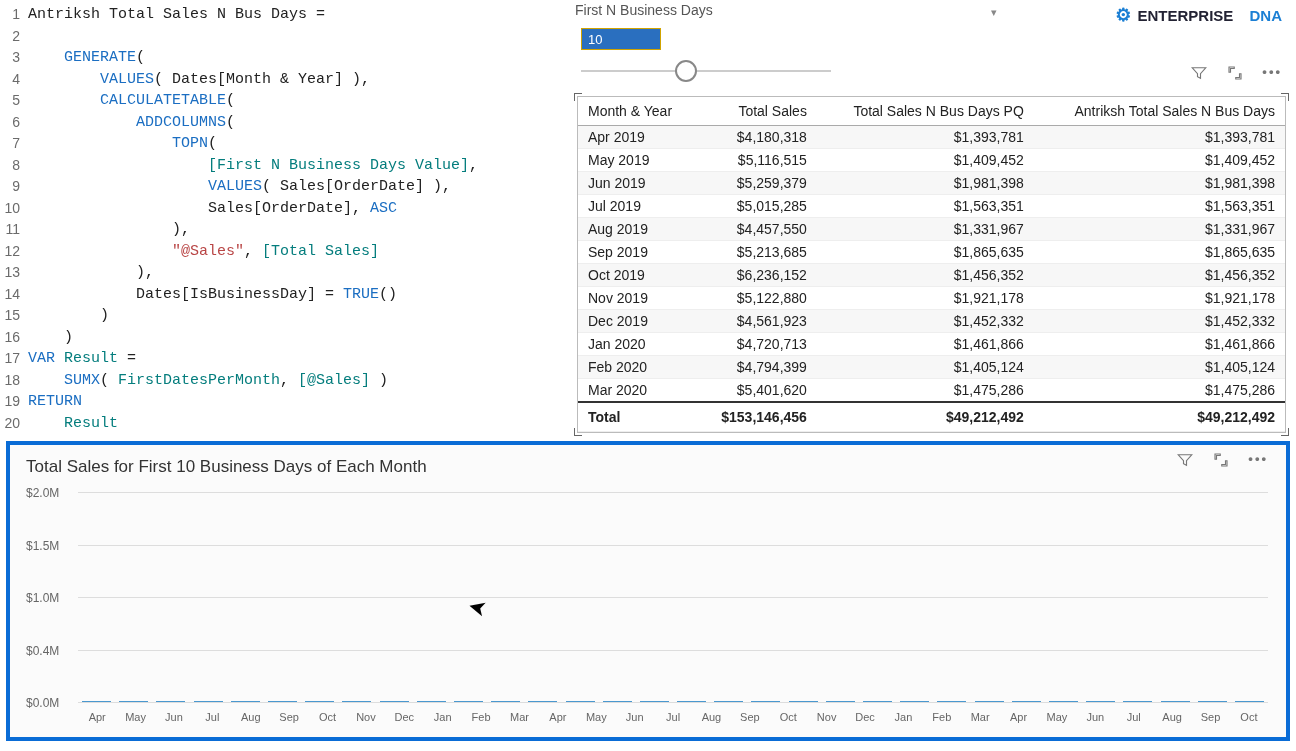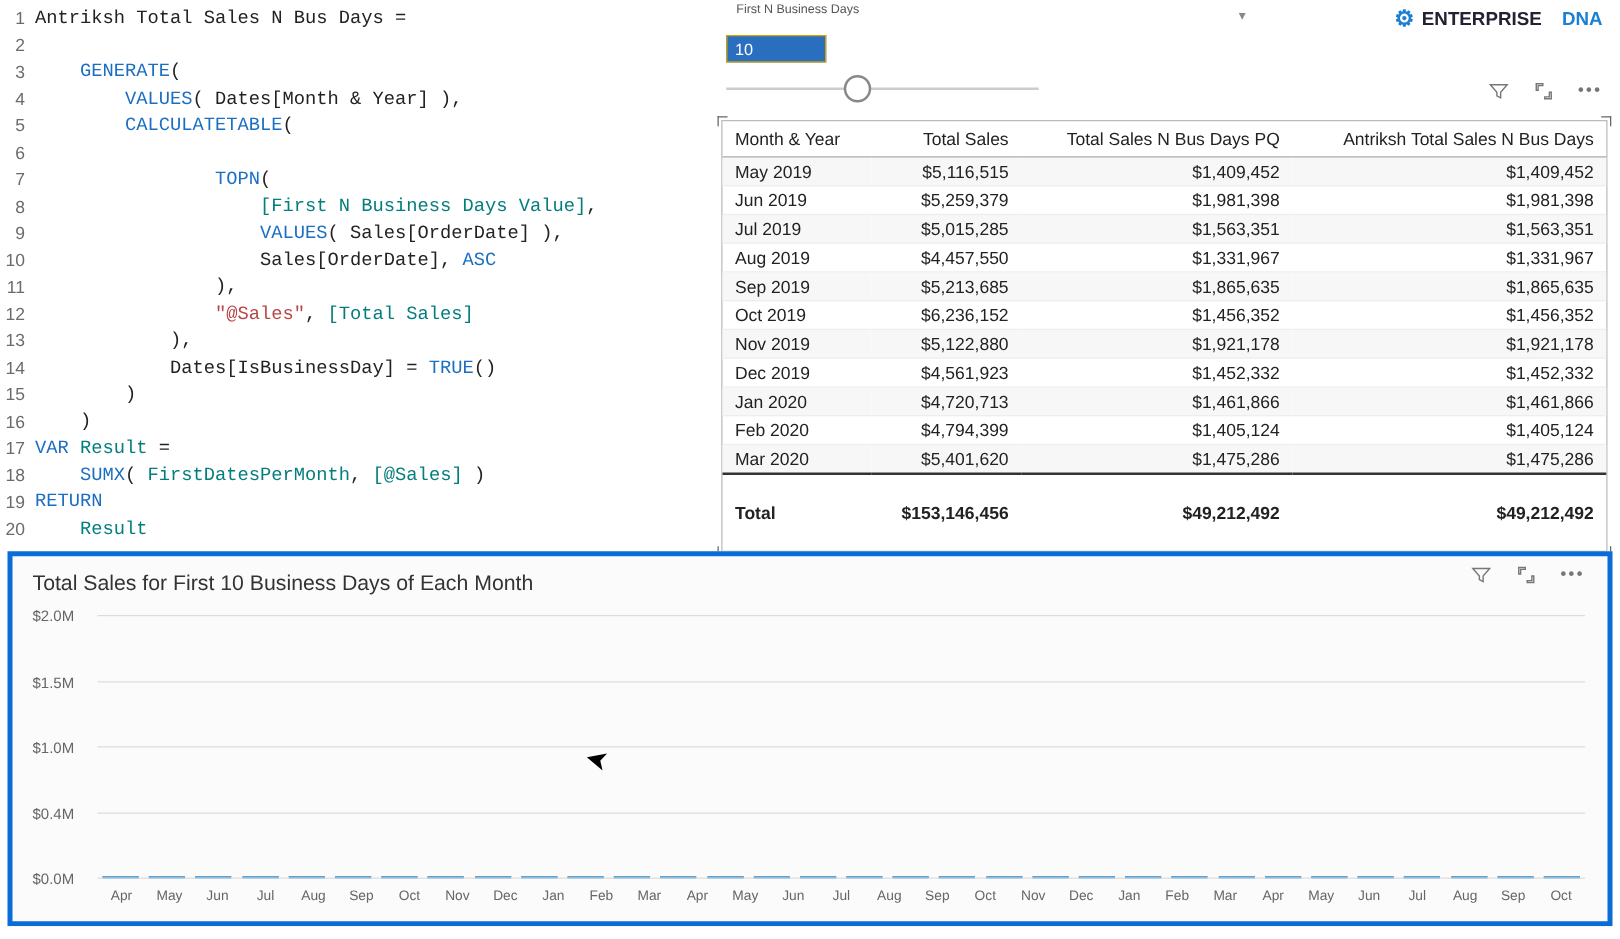--- a/index.html
+++ b/index.html
@@ -10,21 +10,21 @@
   .gutter { width:28px; text-align:right; color:#6b6b6b; padding-right:8px; user-select:none; font-family:"Segoe UI",Arial,sans-serif; font-size:14px;}
   .code { white-space:pre; }
   .kw { color:#1b6ec2; }
   .fn { color:#1b6ec2;text-align:right; }
   .measure { color:#047d7d; }
   .col { color:#047d7d; }
   .str { color:#b94646; }
   .const { color:#1b6ec2; }
 
   .right-pane { flex:1; position:relative; padding:0 10px 0 6px; }
-  .slicer-label { position:absolute; top:2px; left:14px; font-size:10px; color:#555;}
+  .slicer-label { position:absolute; top:2px; left:0; font-size:14px; color:#555;}
   .slicer-chevron { position:absolute; top:6px; left:416px; color:#888; font-size:11px;}
   .slicer-input { position:absolute; top:28px; left:6px; width:80px; height:22px; border:1px solid #d0a300; background:#2a6fbf; color:#fff; padding:0 6px; font-size:13px; }
   .slider-track { position:absolute; top:70px; left:6px; width:250px; height:2px; background:#ccc;}
   .slider-thumb { position:absolute; top:60px; left:100px; width:22px; height:22px; border:2px solid #888; border-radius:50%; background:#fff;}
 
   .visual-toolbar { position:absolute; top:64px; right:14px; display:flex; gap:18px; color:#777; }
   .visual-toolbar span { cursor:pointer; }
   .dots { letter-spacing:2px; font-weight:bold; }
 
   .table-visual { position:absolute; top:96px; left:2px; right:10px; border:1px solid #bbb; }
@@ -32,21 +32,21 @@
   .corner.tl { top:-4px; left:-4px; border-right:none; border-bottom:none;}
   .corner.tr { top:-4px; right:-4px; border-left:none; border-bottom:none;}
   .corner.bl { bottom:-4px; left:-4px; border-right:none; border-top:none;}
   .corner.br { bottom:-4px; right:-4px; border-left:none; border-top:none;}
   table.data { width:100%; border-collapse:collapse; font-size:14px;}
   table.data th { text-align:left; padding:6px 10px; font-weight:400; border-bottom:1px solid #aaa; color:#222;}
   table.data th:nth-child(2),table.data th:nth-child(3),table.data th:nth-child(4){ text-align:right;}
   table.data td { padding:3px 10px; border-bottom:1px solid #eee;}
   table.data td:nth-child(2),table.data td:nth-child(3),table.data td:nth-child(4){ text-align:right;}
   table.data tbody tr:nth-child(odd){ background:#f7f7f7;}
-  table.data tfoot td { font-weight:700; border-top:2px solid #333; padding:22px 10px;}
+  table.data tfoot td { font-weight:700; border-top:2px solid #333; padding:6px 10px;}
   table.data tfoot td:nth-child(2),table.data tfoot td:nth-child(3),table.data tfoot td:nth-child(4){ text-align:right;}
 
   .logo { position:absolute; top:4px; right:14px; display:flex; align-items:center; gap:6px; font-weight:700; font-size:15px; color:#223;}
   .logo-icon { color:#1b7fd4; font-size:18px;}
   .logo .dna { color:#1b7fd4;}
 
   .chart-visual { margin:6px 6px 0 6px; border:4px solid #0a6cd6; height:300px; position:relative; padding:10px 16px 4px 16px; background:#fbfbfb;}
   .chart-toolbar { position:absolute; top:6px; right:18px; display:flex; gap:18px; color:#777;}
   .chart-title { font-size:17px; color:#333; margin:2px 0 10px 0;}
   .chart-area { position:absolute; left:68px; right:18px; top:48px; bottom:34px;}
@@ -80,20 +80,21 @@
       <div class="code-line">
         <div class="gutter">4</div>
         <div class="code"><span>        </span><span class="fn">VALUES</span><span>( Dates[Month &amp; Year] ),</span></div>
       </div>
       <div class="code-line">
         <div class="gutter">5</div>
         <div class="code"><span>        </span><span class="fn">CALCULATETABLE</span><span>(</span></div>
       </div>
       <div class="code-line">
         <div class="gutter">6</div>
+        <div class="code"><span>            </span><span class="fn">ADDCOLUMNS</span><span>(</span></div>
       </div>
       <div class="code-line">
         <div class="gutter">7</div>
         <div class="code"><span>                </span><span class="fn">TOPN</span><span>(</span></div>
       </div>
       <div class="code-line">
         <div class="gutter">8</div>
         <div class="code"><span>                    </span><span class="col">[First N Business Days Value]</span><span>,</span></div>
       </div>
       <div class="code-line">
@@ -176,20 +177,26 @@
       <table class="data" id="data-table">
         <thead>
             <tr id="thead-row">
               <th>Month &amp; Year</th>
               <th>Total Sales</th>
               <th>Total Sales N Bus Days PQ</th>
               <th>Antriksh Total Sales N Bus Days</th>
             </tr>
           </thead>
         <tbody id="tbody">
+            <tr>
+              <td>Apr 2019</td>
+              <td>$4,180,318</td>
+              <td>$1,393,781</td>
+              <td>$1,393,781</td>
+            </tr>
             <tr>
               <td>May 2019</td>
               <td>$5,116,515</td>
               <td>$1,409,452</td>
               <td>$1,409,452</td>
             </tr>
             <tr>
               <td>Jun 2019</td>
               <td>$5,259,379</td>
               <td>$1,981,398</td>

